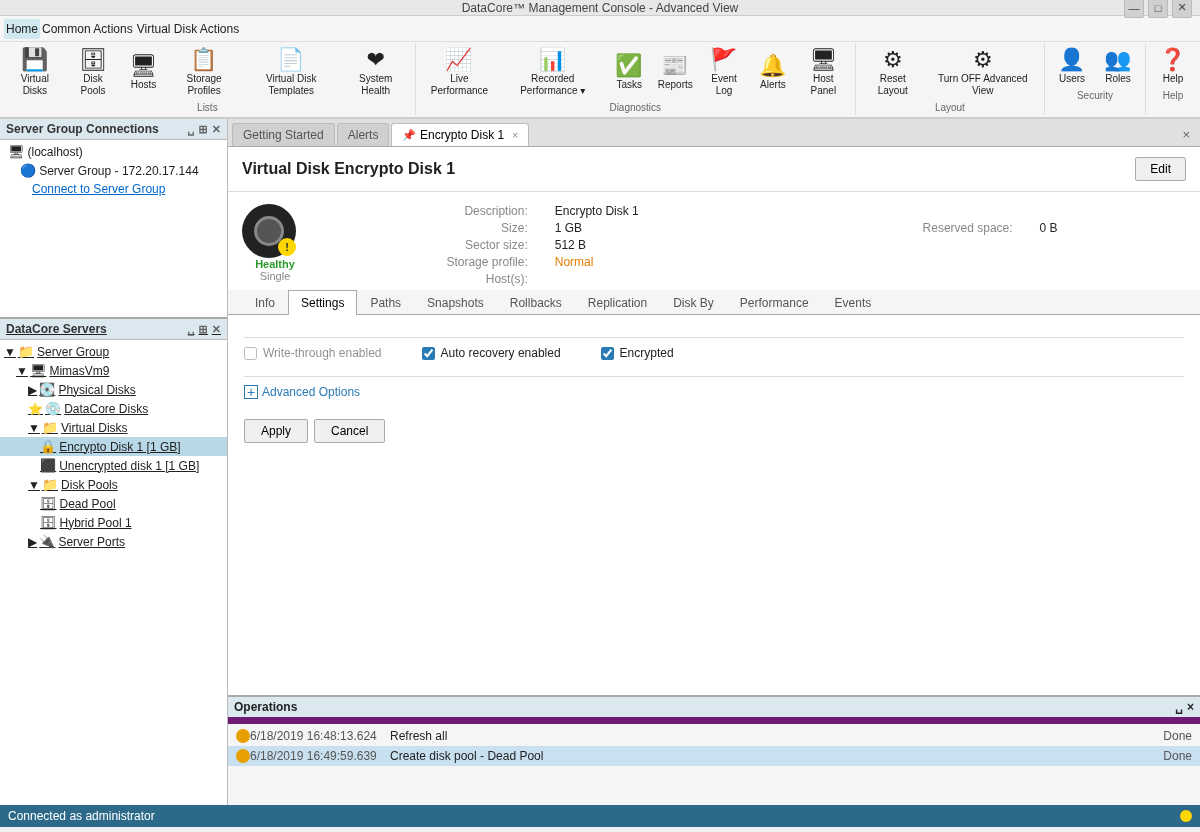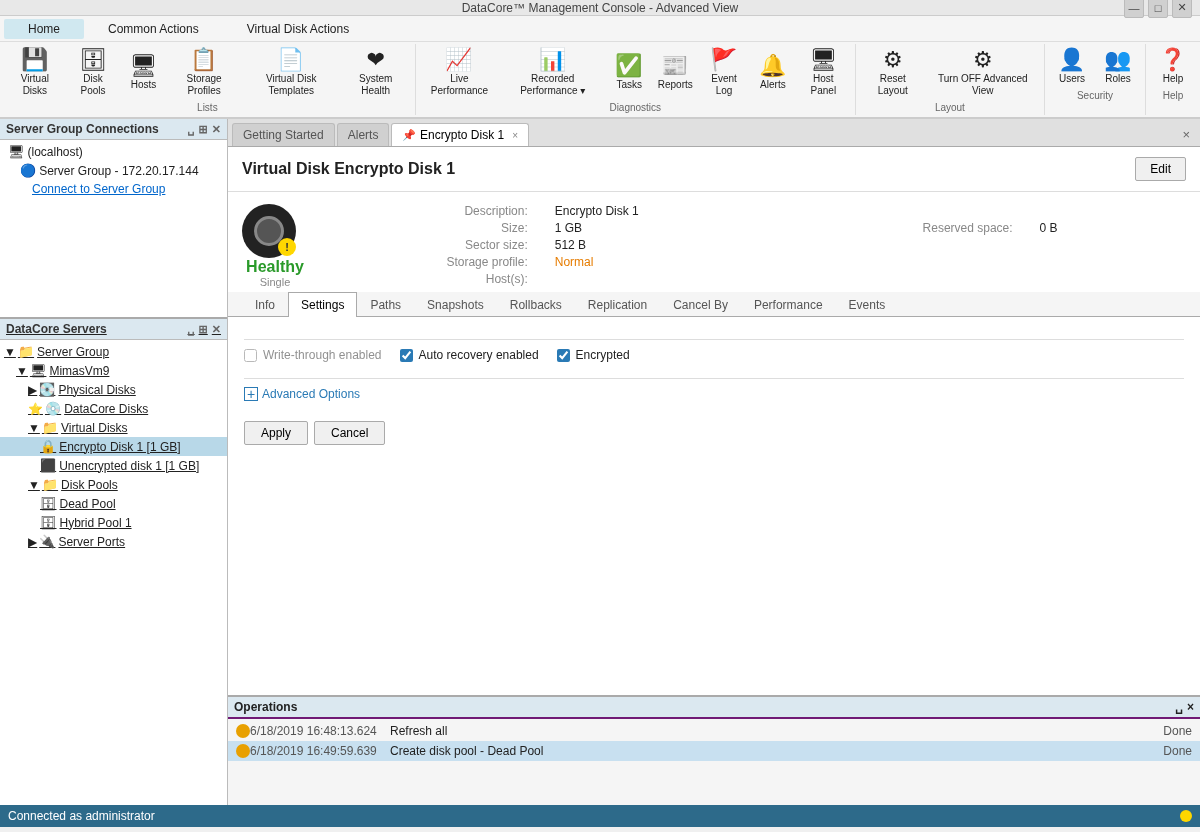--- a/index.html
+++ b/index.html
@@ -5,21 +5,21 @@
     * { box-sizing: border-box; margin: 0; padding: 0; }
     body { font-family: 'Segoe UI', Arial, sans-serif; font-size: 12px; background: #f0f0f0; color: #222; overflow: hidden; width: 1200px; height: 832px; }
 
     
     #titlebar { background: #e8e8e8; height: 16px; display: flex; align-items: center; justify-content: center; position: relative; border-bottom: 1px solid #ccc; font-size: 12px; color: #444; }
     #titlebar .win-controls { position: absolute; right: 8px; top: 50%; transform: translateY(-50%); display: flex; gap: 4px; }
     .win-btn { width: 20px; height: 20px; display: flex; align-items: center; justify-content: center; font-size: 11px; cursor: pointer; background: #d0d0d0; border: 1px solid #bbb; border-radius: 2px; }
 
     
     #menubar { background: #f5f5f5; height: 26px; display: flex; align-items: center; border-bottom: 1px solid #ddd; padding: 0 4px; }
-    .menu-item { padding: 3px 24px; cursor: pointer; border-radius: 2px; font-size: 12px; }
+    .menu-item { padding: 3px 2px; cursor: pointer; border-radius: 2px; font-size: 12px; }
     .menu-item:hover, .menu-item.active { background: #d0e8f0; }
 
     
     #toolbar { background: #f5f5f5; display: flex; align-items: stretch; border-bottom: 2px solid #ccc; padding: 2px 0; }
     .toolbar-section { display: flex; align-items: stretch; border-right: 1px solid #ddd; padding: 2px 4px; }
     .toolbar-section:last-child { border-right: none; }
     .toolbar-btn { display: flex; flex-direction: column; align-items: center; justify-content: center; padding: 2px 6px; cursor: pointer; border-radius: 3px; min-width: 46px; border: 1px solid transparent; }
     .toolbar-btn .icon { font-size: 22px; line-height: 1; margin-bottom: 2px; }
     .toolbar-btn .label { font-size: 10px; text-align: center; line-height: 1.2; color: #222; }
     .section-label-row { display: flex; justify-content: center; font-size: 10px; color: #666; padding: 2px 0 0 0; }
@@ -53,21 +53,21 @@
     .tab-close { font-size: 10px; color: #888; cursor: pointer; margin-left: 4px; }
     .tab-pin { color: #e8a000; font-size: 11px; }
 
     
     #detail-panel { background: #fff; flex: 1; overflow-y: auto; }
     .detail-header { display: flex; align-items: center; padding: 10px 14px; border-bottom: 1px solid #ddd; justify-content: space-between; }
 
     .detail-disk-icon { width: 54px; height: 54px; background: #222; border-radius: 50%; display: flex; align-items: center; justify-content: center; position: relative; margin-right: 12px; }
     .detail-disk-icon .inner { width: 30px; height: 30px; background: #555; border-radius: 50%; border: 3px solid #888; }
     .detail-disk-badge { position: absolute; bottom: 2px; right: 0; width: 18px; height: 18px; background: #ffd700; border-radius: 50%; display: flex; align-items: center; justify-content: center; font-size: 11px; font-weight: bold; color: #333; }
-    .status-healthy { color: #2a9a2a; font-size: 16px; font-weight: bold; text-align: center; }
+    .status-healthy { color: #2a9a2a; font-size: 11px; font-weight: bold; text-align: center; }
     .status-single { color: #888; font-size: 11px; text-align: center; }
 
     .detail-disk-wrapper { display: flex; flex-direction: column; align-items: center; margin-right: 10px; }
 
     .detail-top { display: flex; align-items: flex-start; padding: 12px 14px 4px 14px; }
 
     
     .sub-tab-bar { display: flex; border-bottom: 1px solid #aaa; padding: 0 14px; background: #f5f5f5; }
     .sub-tab { padding: 5px 12px; cursor: pointer; font-size: 12px; border: 1px solid transparent; border-bottom: none; margin-bottom: -1px; color: #555; }
     .sub-tab.active { background: #fff; border-color: #aaa; color: #000; border-bottom-color: #fff; }
@@ -77,21 +77,21 @@
     .checkbox-row { display: flex; align-items: center; gap: 6px; margin-bottom: 8px; font-size: 12px; }
     .checkbox-row input[type=checkbox] { margin: 0; }
     .check-disabled { opacity: 0.5; }
     .advanced-options { display: flex; align-items: center; gap: 4px; color: #2a7ab5; cursor: pointer; font-size: 12px; margin-top: 8px; }
     .btn-row { display: flex; gap: 6px; margin-top: 20px; }
     .btn { padding: 4px 16px; border: 1px solid #aaa; background: #f0f0f0; cursor: pointer; font-size: 12px; border-radius: 2px; }
     .btn:disabled { opacity: 0.5; cursor: default; }
 
     
     #operations-panel { height: 110px; border-top: 2px solid #aaa; background: #f5f5f5; }
-    .ops-header { background: #dbe8f0; padding: 3px 6px; font-size: 12px; font-weight: bold; border-bottom: 2px solid #701a75; display: flex; justify-content: space-between; }
+    .ops-header { background: #dbe8f0; padding: 3px 6px; font-size: 12px; font-weight: bold; border-bottom: 7px solid #701a75; display: flex; justify-content: space-between; }
     .ops-body { padding: 2px 0; }
     .ops-row { display: flex; align-items: center; padding: 3px 8px; font-size: 12px; gap: 0; }
     .ops-row.highlighted { background: #c8e0f0; }
     .ops-icon { width: 14px; height: 14px; background: #e8a000; border-radius: 50%; display: flex; align-items: center; justify-content: center; flex-shrink: 0; }
     .ops-time { color: #555; min-width: 140px; }
     .ops-desc { flex: 1; color: #222; }
     .ops-status { color: #555; min-width: 80px; text-align: right; }
 
     
     #statusbar { background: #2d6a8a; color: #fff; height: 22px; display: flex; align-items: center; padding: 0 8px; font-size: 12px; justify-content: space-between; }
@@ -414,28 +414,28 @@
         </div>
       </div>
 
       <div class="sub-tab-bar">
         <div class="sub-tab">Info</div>
         <div class="sub-tab active">Settings</div>
         <div class="sub-tab">Paths</div>
         <div class="sub-tab">Snapshots</div>
         <div class="sub-tab">Rollbacks</div>
         <div class="sub-tab">Replication</div>
-        <div class="sub-tab">Cancel By</div>
+        <div class="sub-tab">Disk By</div>
         <div class="sub-tab">Performance</div>
         <div class="sub-tab">Events</div>
       </div>
 
       <div class="settings-content">
         <hr class="divider-line">
-        <div style="display:flex; gap: 18px; align-items:center;">
+        <div style="display:flex; gap: 40px; align-items:center;">
           <div class="checkbox-row check-disabled">
             <input type="checkbox" id="wt-cb" style="">
             <label for="wt-cb">Write-through enabled</label>
           </div>
           <div class="checkbox-row">
             <input type="checkbox" checked="" id="ar-cb" style="accent-color: rgb(42, 122, 181);">
             <label for="ar-cb">Auto recovery enabled</label>
           </div>
           <div class="checkbox-row">
             <input type="checkbox" checked="" id="enc-cb" style="accent-color: rgb(42, 122, 181);">

